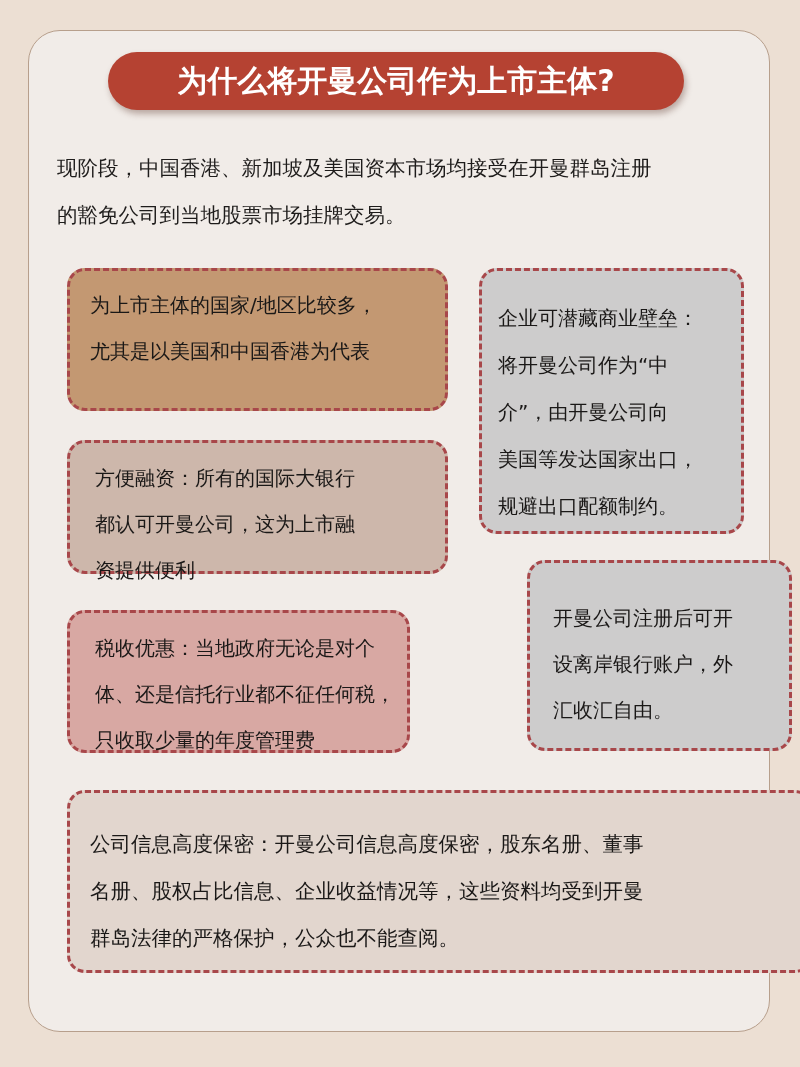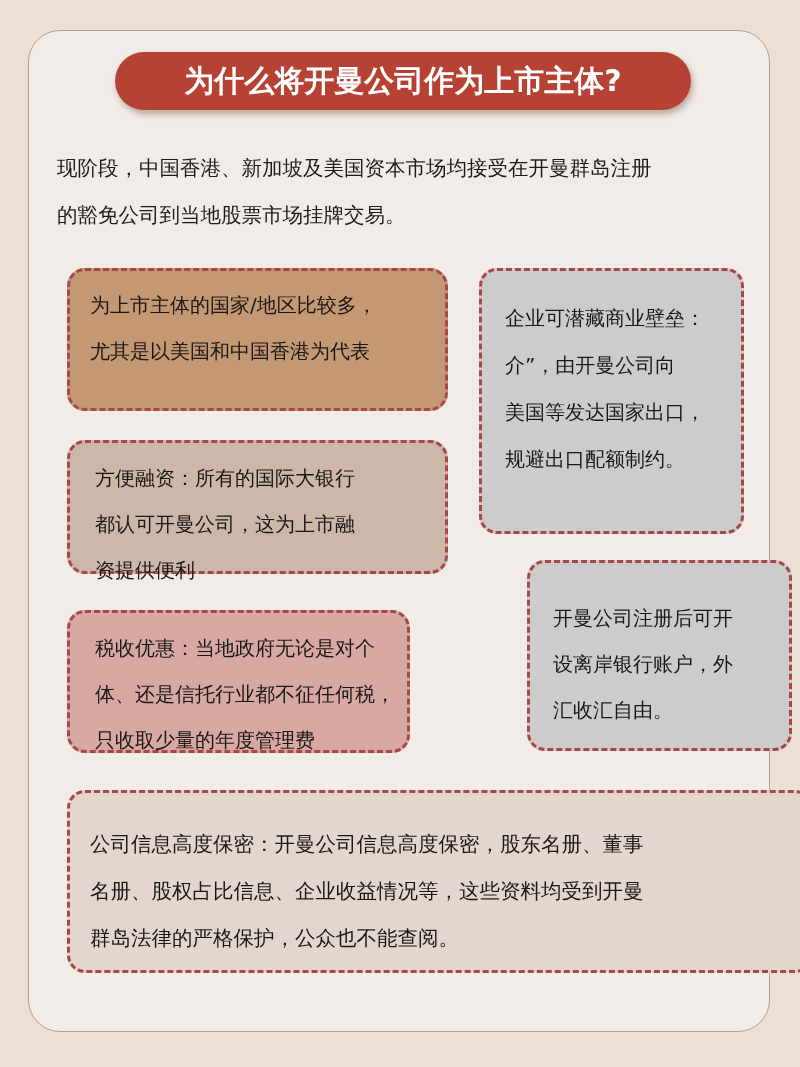--- a/index.html
+++ b/index.html
@@ -21,21 +21,21 @@
     top: 30px;
     width: 742px;
     height: 1002px;
     background: #f1ece8;
     border: 1.5px solid #b79f8c;
     border-radius: 32px;
     box-sizing: border-box;
   }
   .title-pill {
     position: absolute;
-    left: 115px;
+    left: 108px;
     top: 52px;
     width: 576px;
     height: 58px;
     background: #b54232;
     border-radius: 30px;
     box-shadow: 2px 4px 6px rgba(80, 40, 30, 0.35);
     display: flex;
     align-items: center;
     justify-content: center;
   }
@@ -75,21 +75,21 @@
     padding: 12px 0 0 25px;
   }
   .box-tax {
     left: 67px; top: 610px; width: 343px; height: 143px;
     background: #d8a8a3;
     padding: 12px 0 0 25px;
   }
   .box-barrier {
     left: 479px; top: 268px; width: 265px; height: 266px;
     background: #cdcccc;
-    padding: 24px 0 0 23px;
+    padding: 24px 0 0 16px;
     line-height: 47px;
   }
   .box-offshore {
     left: 479px; top: 560px; width: 265px; height: 191px;
     background: #cdcccc;
     padding: 32px 0 0 23px;
     margin-left: 48px;
   }
   .box-privacy {
     left: 67px; top: 790px; width: 746px; height: 183px;
@@ -125,20 +125,21 @@
 </div>
 
 <div class="box box-tax">
   <p>税收优惠：当地政府无论是对个</p>
   <p>体、还是信托行业都不征任何税，</p>
   <p>只收取少量的年度管理费</p>
 </div>
 
 <div class="box box-barrier">
   <p>企业可潜藏商业壁垒：</p>
+  <p>将开曼公司作为“中</p>
   <p>介”，由开曼公司向</p>
   <p>美国等发达国家出口，</p>
   <p>规避出口配额制约。</p>
 </div>
 
 <div class="box box-offshore">
   <p>开曼公司注册后可开</p>
   <p>设离岸银行账户，外</p>
   <p>汇收汇自由。</p>
 </div>

